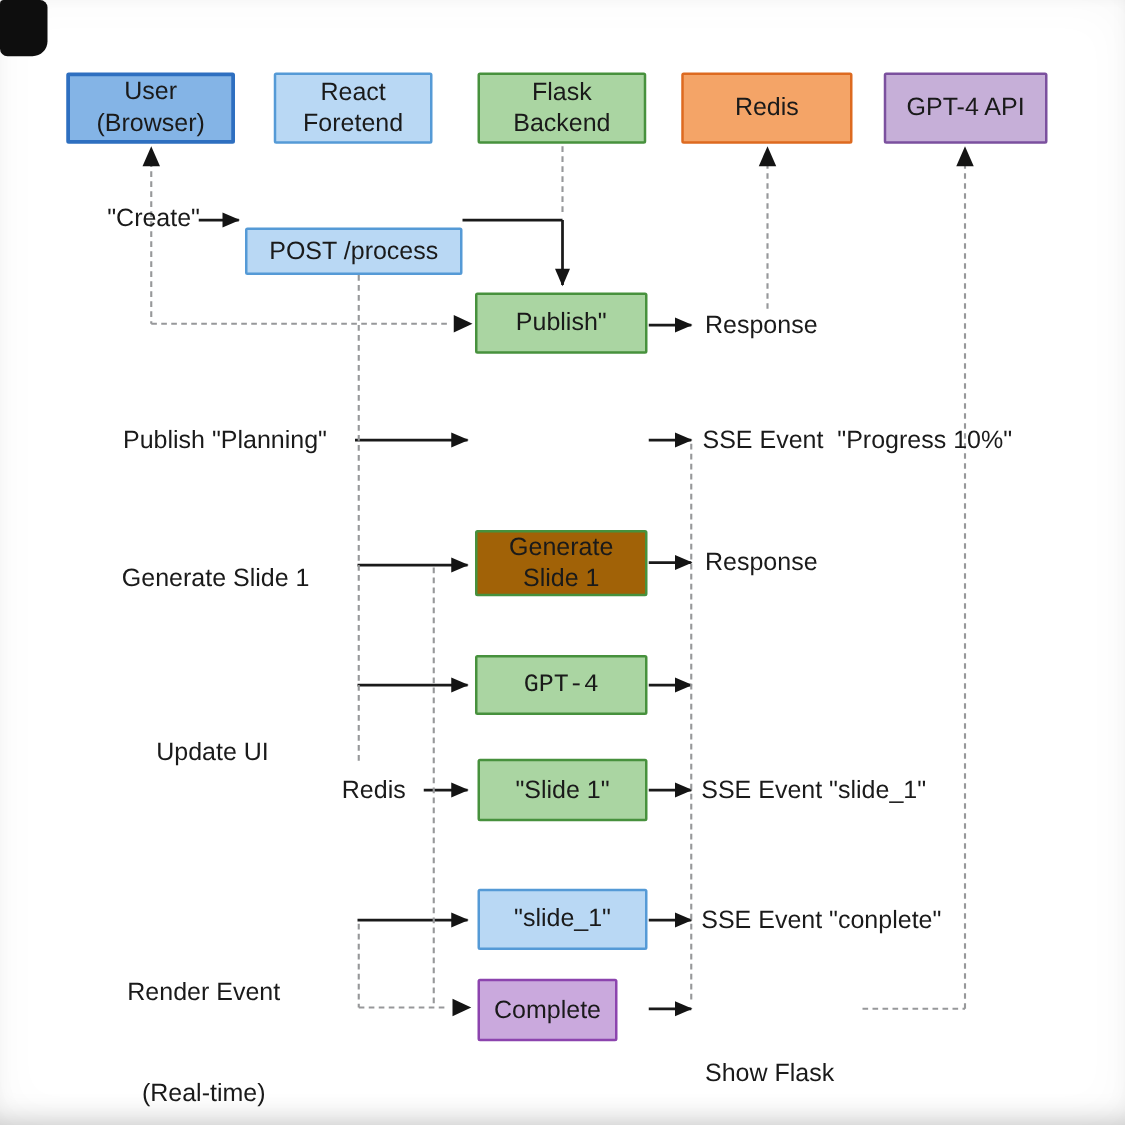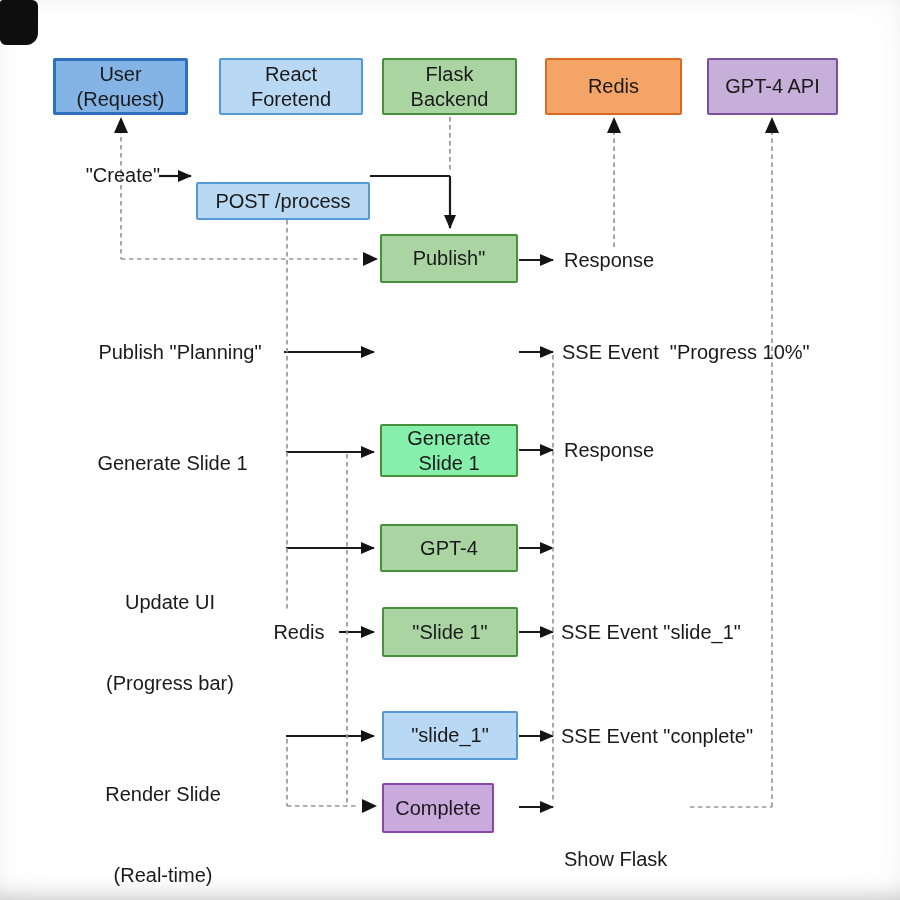--- a/index.html
+++ b/index.html
@@ -19,21 +19,21 @@
   .wires{position:absolute;left:0;top:0;width:900px;height:900px;}
   .wire-solid{stroke:#1a1a1a;stroke-width:2.2;fill:none;}
   .wire-dash{stroke:#97989a;stroke-width:1.7;fill:none;stroke-dasharray:4.5 3.5;}
   .head{fill:#141414;stroke:none;}
   .box{
     position:absolute;display:flex;flex-direction:column;
     align-items:center;justify-content:center;text-align:center;
     font-size:20px;line-height:25px;border:2px solid #000;border-radius:2px;
     box-sizing:border-box;white-space:pre;
   }
-  .box.actor-user{border-width:3px;}
+  .box.actor-user{border-width:3px;justify-content:space-between;}
   .lbl{
     position:absolute;font-size:20px;line-height:27px;white-space:pre;
   }
   .lbl.center{text-align:center;}
   .lbl.left{text-align:right;}
   .lbl.right{text-align:right;}
 </style>
 </head>
 <body>
 
@@ -77,70 +77,69 @@
     <path class="wire-dash" d="M553 355 L553 801"></path>
     <path class="wire-dash" d="M614 247 L614 131"></path>
     <polygon class="head" points="607,133 621,133 614,117"></polygon>
     <path class="wire-dash" d="M690 807 L772 807"></path>
     <path class="wire-dash" d="M772 807 L772 131"></path>
     <polygon class="head" points="765,133 779,133 772,117"></polygon>
   </svg>
 
   <div class="box actor-user" style="left: 53px; top: 58px; width: 135px; height: 57px; background: rgb(132, 180, 230); border-color: rgb(46, 111, 192);">
     <span>User</span>
-    <span>(Request)</span>
+    <span>(Browser)</span>
   </div>
-  <div class="box" style="left: 219px; top: 58px; width: 144px; height: 57px; background: rgb(185, 216, 244); border-color: rgb(85, 154, 214);">
+  <div class="box" style="left: 219px; top: 58px; width: 127px; height: 57px; background: rgb(185, 216, 244); border-color: rgb(85, 154, 214);">
     <span>React</span>
     <span>Foretend</span>
   </div>
   <div class="box" style="left: 382px; top: 58px; width: 135px; height: 57px; background: rgb(170, 213, 162); border-color: rgb(71, 145, 61);">
     <span>Flask</span>
     <span>Backend</span>
   </div>
   <div class="box" style="left: 545px; top: 58px; width: 137px; height: 57px; background: rgb(244, 164, 103); border-color: rgb(221, 106, 32);">
     <span>Redis</span>
   </div>
   <div class="box" style="left: 707px; top: 58px; width: 131px; height: 57px; background: rgb(198, 175, 216); border-color: rgb(123, 80, 158);">
     <span>GPT-4 API</span>
   </div>
 
   <div class="box" style="left: 196px; top: 157px; width: 174px; height: 38px; background: rgb(185, 216, 244); border-color: rgb(85, 154, 214); margin-top: 25px;">
     <span>POST /process</span>
   </div>
   <div class="box" style="left: 380px; top: 234px; width: 138px; height: 49px; background: rgb(170, 213, 162); border-color: rgb(71, 145, 61);">
     <span>Publish"</span>
   </div>
-  <div class="box" style="left: 380px; top: 424px; width: 138px; height: 53px; background: #86efac; border-color: rgb(71, 145, 61);">
+  <div class="box" style="left: 380px; top: 424px; width: 138px; height: 53px; background: #a16207; border-color: rgb(71, 145, 61);">
     <span>Generate</span>
     <span>Slide 1</span>
   </div>
-  <div class="box" style="left: 380px; top: 524px; width: 138px; height: 48px; background: rgb(170, 213, 162); border-color: rgb(71, 145, 61);">
+  <div class="box" style="left: 380px; top: 524px; width: 138px; height: 48px; background: rgb(170, 213, 162); border-color: rgb(71, 145, 61); font-family: Liberation Mono, monospace;">
     <span>GPT-4</span>
   </div>
   <div class="box" style="left: 382px; top: 607px; width: 136px; height: 50px; background: rgb(170, 213, 162); border-color: rgb(71, 145, 61);">
     <span>"Slide 1"</span>
   </div>
   <div class="box" style="left: 382px; top: 711px; width: 136px; height: 49px; background: rgb(185, 216, 244); border-color: rgb(85, 154, 214);">
     <span>"slide_1"</span>
   </div>
   <div class="box" style="left: 382px; top: 783px; width: 112px; height: 50px; background: rgb(202, 169, 221); border-color: rgb(140, 68, 174); text-align: right;">
     <span>Complete</span>
   </div>
 
   <div class="lbl right" style="left:60px;top:162px;width:100px;">"Create"</div>
   <div class="lbl center" style="left:70px;top:339px;width:220px;">Publish "Planning"</div>
   <div class="lbl center" style="left:70px;top:439px;width:205px;margin-top:11px;">Generate Slide 1</div>
   <div class="lbl center" style="left:70px;top:535px;width:200px;">
     <div>Update UI</div>
-    <div>(Progress bar)</div>
   </div>
   <div class="lbl center" style="left:263px;top:619px;width:72px;">Redis</div>
   <div class="lbl center" style="left:65px;top:727px;width:196px;">
-    <div>Render Slide</div>
+    <div>Render Event</div>
     <div>(Real-time)</div>
   </div>
 
   <div class="lbl left" style="left:564px;top:247px;">Response</div>
   <div class="lbl left" style="left:562px;top:339px;">SSE Event  "Progress 10%"</div>
   <div class="lbl left" style="left:564px;top:437px;">Response</div>
   <div class="lbl left" style="left:561px;top:619px;">SSE Event "slide_1"</div>
   <div class="lbl left" style="left:561px;top:723px;">SSE Event "conplete"</div>
   <div class="lbl left" style="left:564px;top:792px;">
     <div>Show Flask</div>

